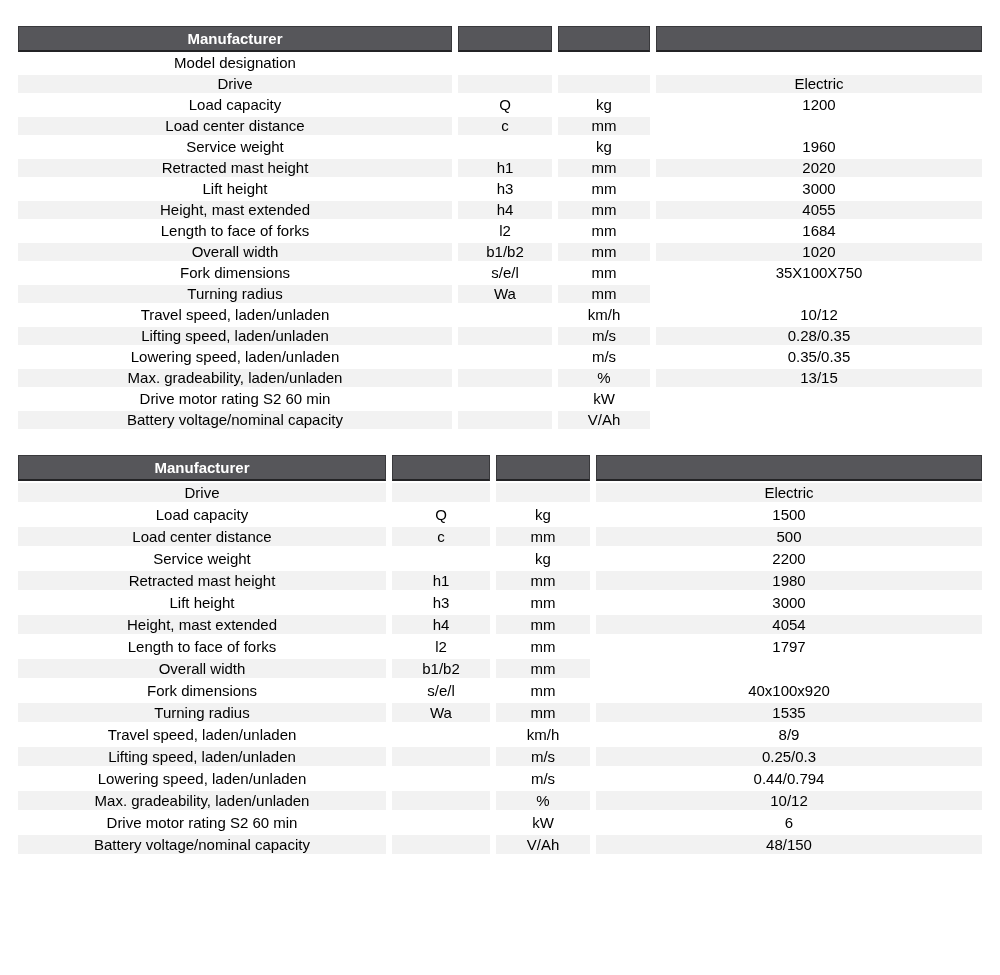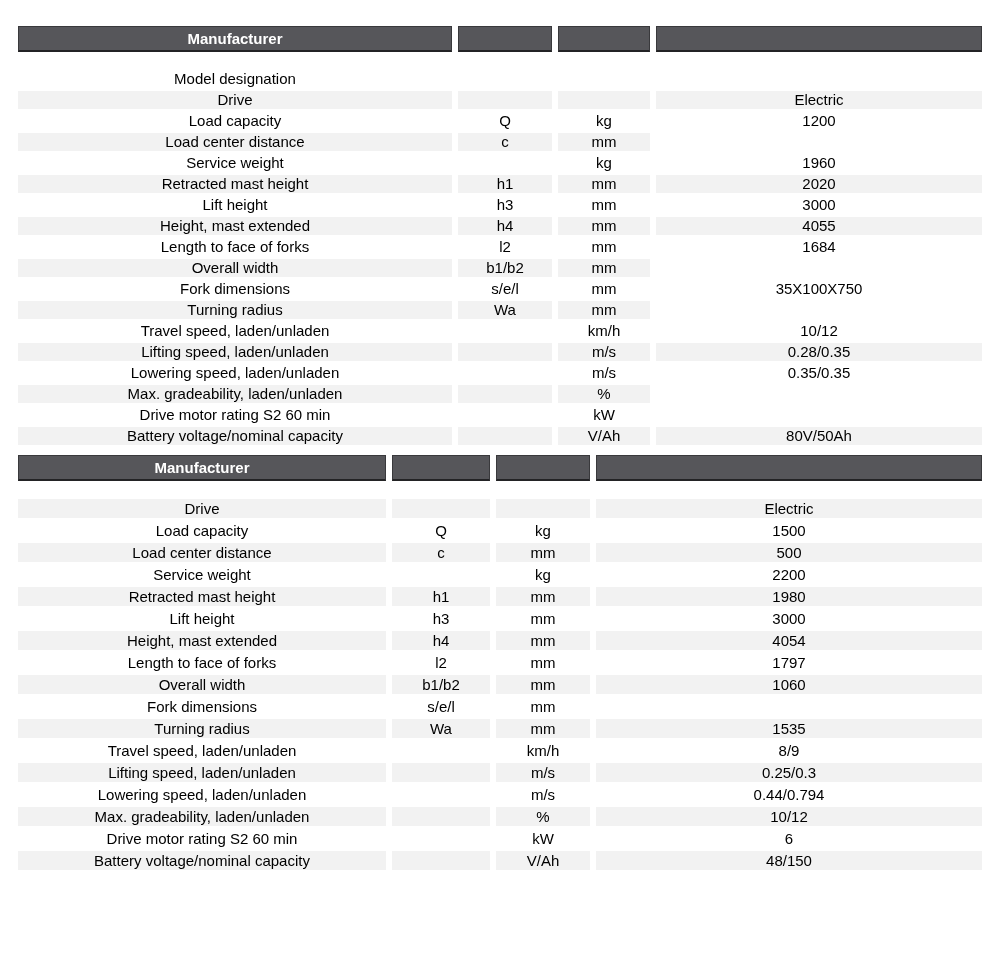--- a/index.html
+++ b/index.html
@@ -20,21 +20,21 @@
     position:relative;
   }
   .spec-table{position:absolute;left:18px;width:964px;}
   .spec-table-1{top:26px;}
   .spec-table-2{top:455px;}
 
   .grid-row{display:grid;column-gap:6px;}
   .t1 .grid-row{grid-template-columns:434px 94px 92px 326px;}
   .t2 .grid-row{grid-template-columns:368px 98px 94px 386px;}
 
-  .header-row{margin-bottom:16px;}
+  .header-row{margin-bottom:0;}
   .header-cell{
     height:26px;box-sizing:border-box;
     background:var(--header-bg);
     border:1px solid var(--header-border);
     border-bottom:2px solid var(--header-border-dark);
     color:var(--header-text);
     font-weight:bold;font-size:15px;
     display:flex;align-items:center;justify-content:center;
     white-space:nowrap;overflow:hidden;
   }
@@ -115,20 +115,21 @@
       <div class="grid-row row">
         <div class="cell label">Length to face of forks</div>
         <div class="cell symbol">l2</div>
         <div class="cell unit">mm</div>
         <div class="cell value">1684</div>
       </div>
       <div class="grid-row row stripe">
         <div class="cell label">Overall width</div>
         <div class="cell symbol">b1/b2</div>
         <div class="cell unit">mm</div>
+        <div class="cell value">1020</div>
       </div>
       <div class="grid-row row">
         <div class="cell label">Fork dimensions</div>
         <div class="cell symbol">s/e/l</div>
         <div class="cell unit">mm</div>
         <div class="cell value">35X100X750</div>
       </div>
       <div class="grid-row row stripe">
         <div class="cell label">Turning radius</div>
         <div class="cell symbol">Wa</div>
@@ -149,31 +150,31 @@
       <div class="grid-row row">
         <div class="cell label">Lowering speed, laden/unladen</div>
         <div class="cell symbol"></div>
         <div class="cell unit">m/s</div>
         <div class="cell value">0.35/0.35</div>
       </div>
       <div class="grid-row row stripe">
         <div class="cell label">Max. gradeability, laden/unladen</div>
         <div class="cell symbol"></div>
         <div class="cell unit">%</div>
+        <div class="cell value">13/15</div>
       </div>
       <div class="grid-row row">
         <div class="cell label">Drive motor rating S2 60 min</div>
         <div class="cell symbol"></div>
         <div class="cell unit">kW</div>
       </div>
       <div class="grid-row row stripe">
         <div class="cell label">Battery voltage/nominal capacity</div>
         <div class="cell symbol"></div>
         <div class="cell unit">V/Ah</div>
-        <div class="cell value">80V/50Ah</div>
       </div>
     </div>
 </div>
 
 <div class="spec-table spec-table-2 t2">
   <div class="grid-row header-row">
     <div class="header-cell">
       <span>Manufacturer</span>
     </div>
     <div class="header-cell"></div>
@@ -226,26 +227,26 @@
       <div class="grid-row row">
         <div class="cell label">Length to face of forks</div>
         <div class="cell symbol">l2</div>
         <div class="cell unit">mm</div>
         <div class="cell value">1797</div>
       </div>
       <div class="grid-row row stripe">
         <div class="cell label">Overall width</div>
         <div class="cell symbol">b1/b2</div>
         <div class="cell unit">mm</div>
-        <div class="cell value">1060</div>
       </div>
       <div class="grid-row row">
         <div class="cell label">Fork dimensions</div>
         <div class="cell symbol">s/e/l</div>
         <div class="cell unit">mm</div>
+        <div class="cell value">40x100x920</div>
       </div>
       <div class="grid-row row stripe">
         <div class="cell label">Turning radius</div>
         <div class="cell symbol">Wa</div>
         <div class="cell unit">mm</div>
         <div class="cell value">1535</div>
       </div>
       <div class="grid-row row">
         <div class="cell label">Travel speed, laden/unladen</div>
         <div class="cell symbol"></div>

